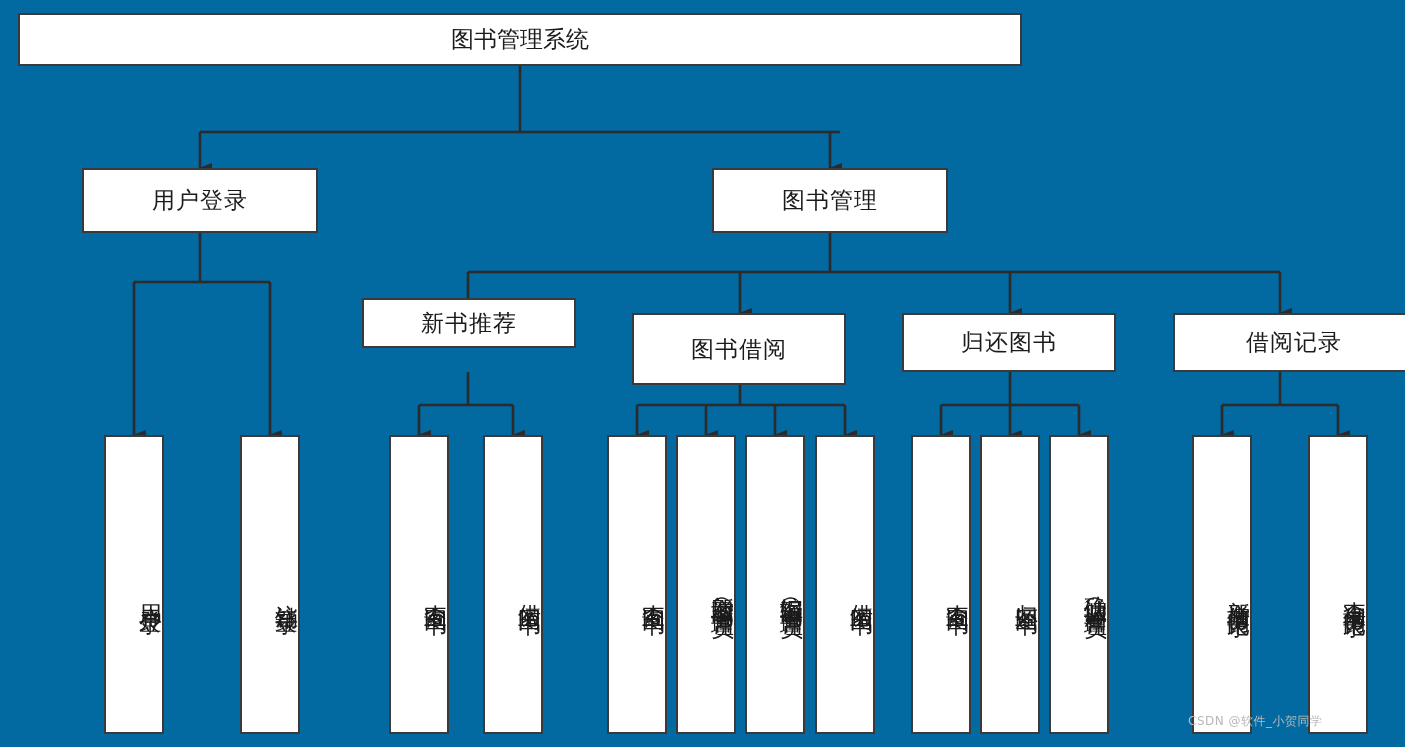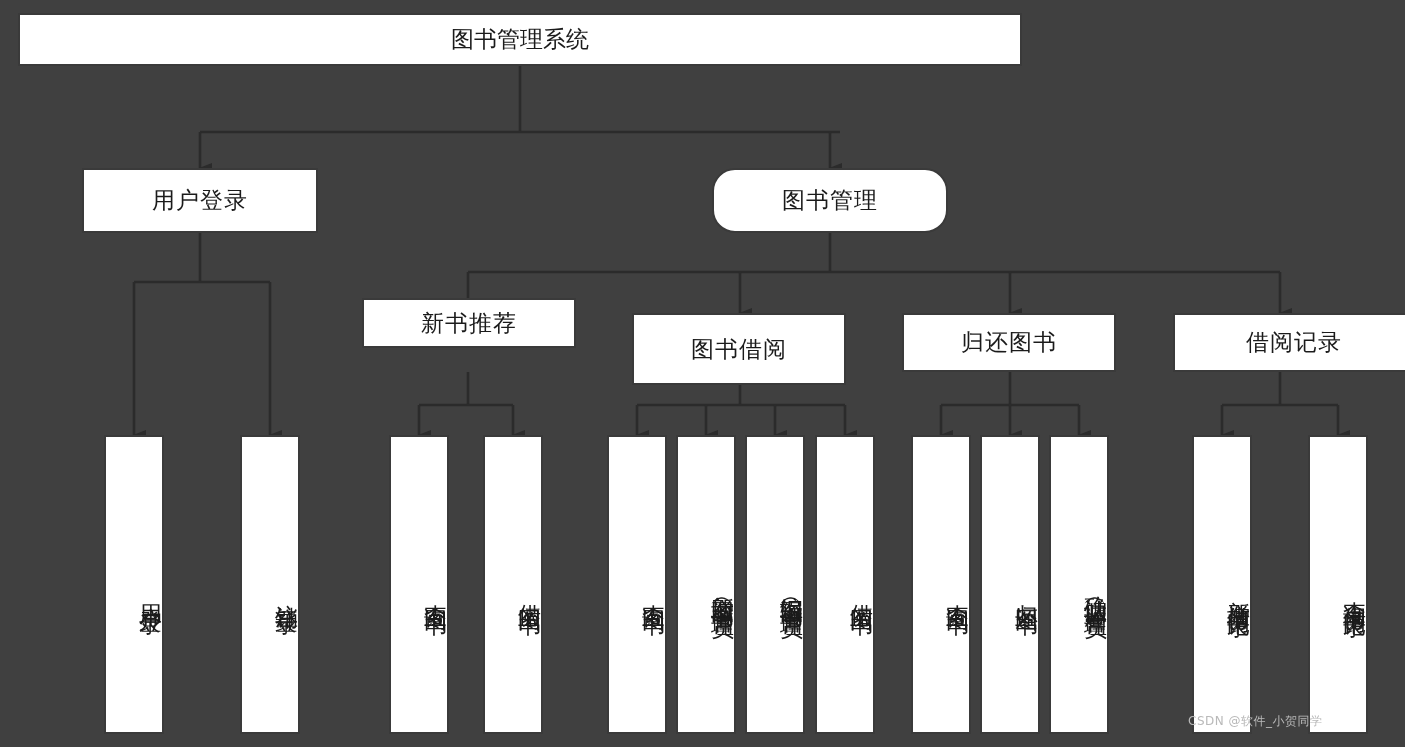--- a/index.html
+++ b/index.html
@@ -1,17 +1,17 @@
 <!DOCTYPE html>
 <html><head>
 <meta charset="utf-8">
 <style>
   html,body{margin:0;padding:0;background:#ffffff;}
   body{width:1405px;height:747px;overflow:hidden;font-family:"DejaVu Sans","Liberation Sans",sans-serif;}
-  #stage{position:relative;width:1405px;height:747px;background:#404040;}
+  #stage{position:relative;width:1405px;height:747px;background:#0369a1;}
   svg#wires{position:absolute;left:0;top:0;width:1405px;height:747px;}
   .node{
     position:absolute;
     box-sizing:border-box;
     background:#ffffff;
     border:2.5px solid #3a3a3a;
     display:flex;
     align-items:center;
     justify-content:center;
     color:#1b1b1b;
@@ -95,21 +95,21 @@
       <path d="M1280,372 L1280,405"></path>
       <path d="M1222,405 L1338,405"></path>
       <path d="M1222,405 L1222,435" marker-end="url(#arw)"></path>
       <path d="M1338,405 L1338,435" marker-end="url(#arw)"></path>
     </g>
   </svg>
 
   <div class="node root" style="left:18px;top:13px;width:1004px;height:53px;">图书管理系统</div>
 
   <div class="node h" style="left:82px;top:168px;width:236px;height:65px;">用户登录</div>
-  <div class="node h" style="left:712px;top:168px;width:236px;height:65px;border-radius:23px;">图书管理</div>
+  <div class="node h" style="left:712px;top:168px;width:236px;height:65px;">图书管理</div>
 
   <div class="node h" style="left:362px;top:298px;width:214px;height:50px;">新书推荐</div>
   <div class="node h" style="left:632px;top:313px;width:214px;height:72px;">图书借阅</div>
   <div class="node h" style="left:902px;top:313px;width:214px;height:59px;">归还图书</div>
   <div class="node h" style="left:1173px;top:313px;width:242px;height:59px;">借阅记录</div>
 
   <div class="node v" style="left:104px;top:435px;width:60px;height:299px;">
     <span class="vtxt">用户登录</span>
   </div>
   <div class="node v" style="left:240px;top:435px;width:60px;height:299px;">

